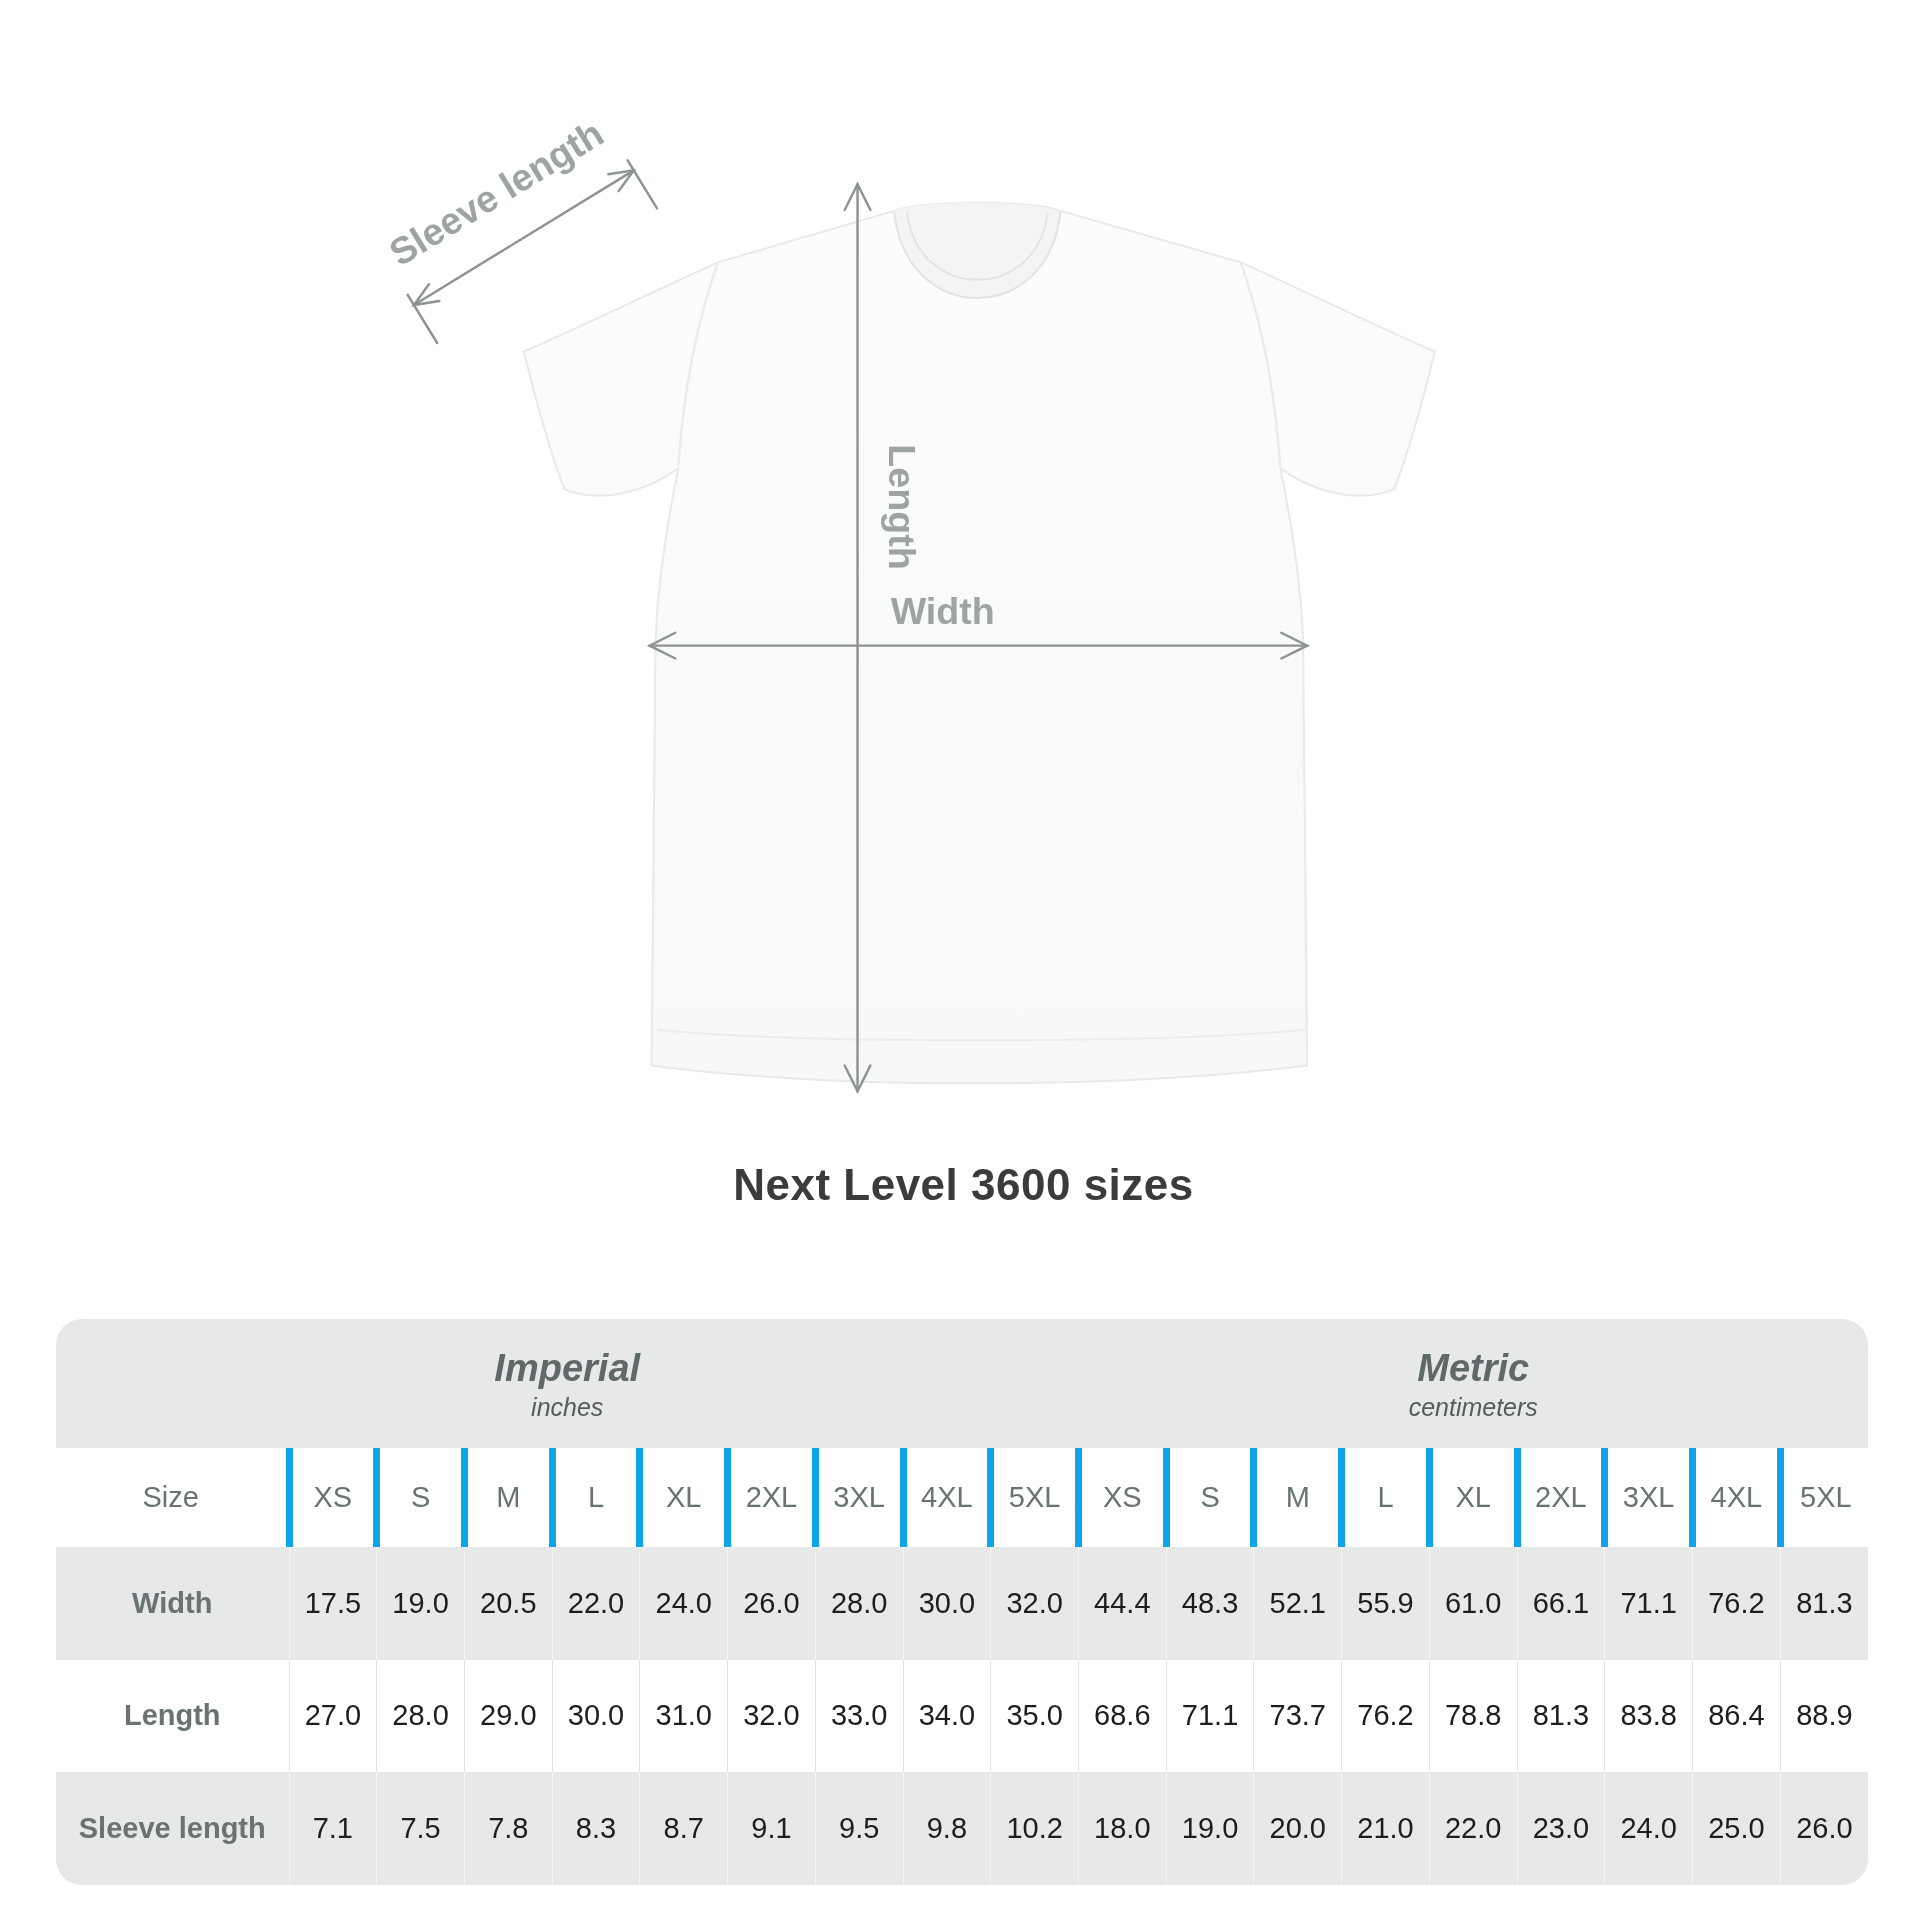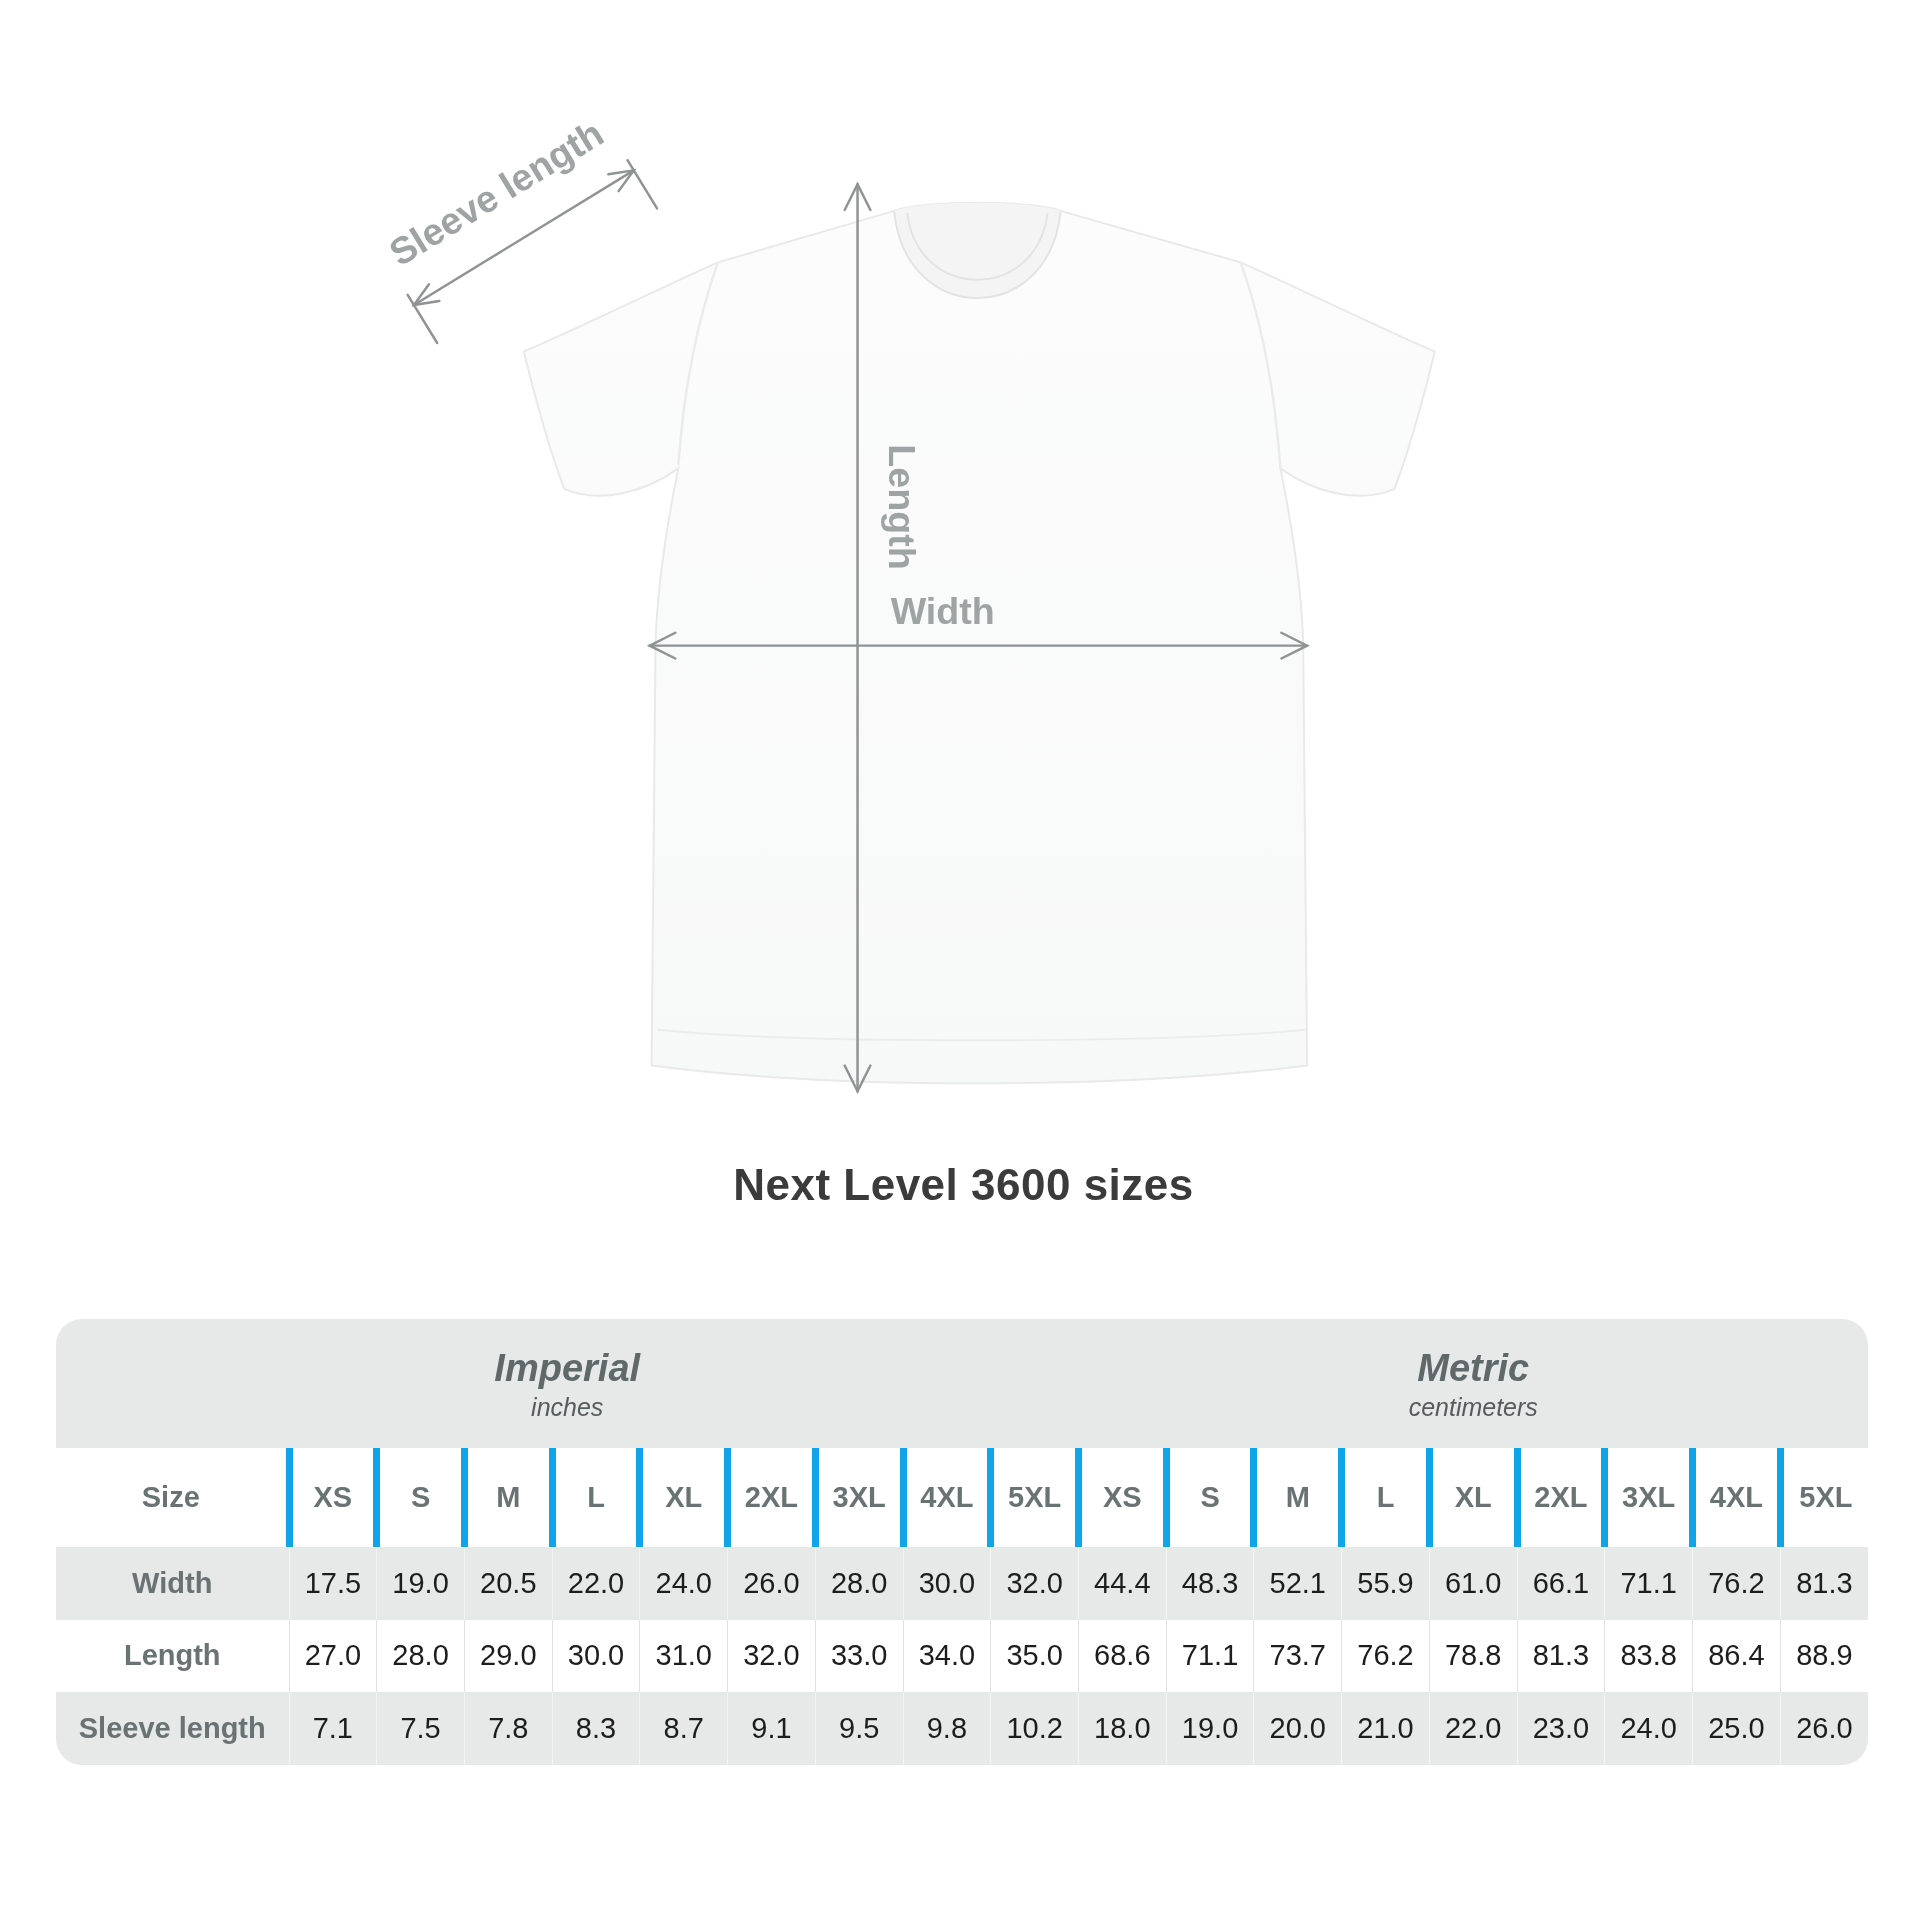--- a/index.html
+++ b/index.html
@@ -17,31 +17,31 @@
   .chart-title{
     position:absolute;left:0;top:1160px;width:100%;
     text-align:center;font-size:44px;font-weight:bold;color:#3b3b3b;letter-spacing:0.5px;
   }
   .tolerance-note{
     position:absolute;left:0;top:1220px;width:100%;
     text-align:center;font-size:28px;font-style:italic;color:#4c4c4c;
   }
   
   .table-wrap{
-    position:absolute;left:56px;top:1319px;width:1812px;height:446px;
+    position:absolute;left:56px;top:1319px;width:1812px;height:566px;
     background:#e7e8e8;border-radius:26px;overflow:hidden;
   }
   table.size-table{
     width:100%;height:100%;border-collapse:collapse;table-layout:fixed;
   }
   .size-table td,.size-table th{padding:0;text-align:center;vertical-align:middle;}
   .group-row td{height:129px;background:transparent;}
   .group-title{font-size:38px;font-weight:bold;font-style:italic;color:#60696a;line-height:1.25;}
   .group-unit{font-size:25px;font-style:italic;color:#555c5c;line-height:1.2;}
-  .size-row th{height:99px;background:#ffffff;font-size:29px;font-weight:bold;color:#6a7373;}
+  .size-row th{height:99px;background:#ffffff;font-size:29px;font-weight:normal;color:#6a7373;}
   tr.row th.row-label{font-size:29px;font-weight:bold;color:#6a7373;}
   tr.row td{font-size:29px;font-weight:normal;color:#1d1d1d;}
   tr.row.white{background:#ffffff;}
   tr.row.gray{background:transparent;}
   .size-row > * + *{border-left:7px solid #0ea5e9;}
   tr.row.white > * + *{border-left:1px solid #e2e3e3;}
   tr.row.gray > * + *{border-left:1px solid #f3f4f4;}
 </style>
 </head>
 <body>

